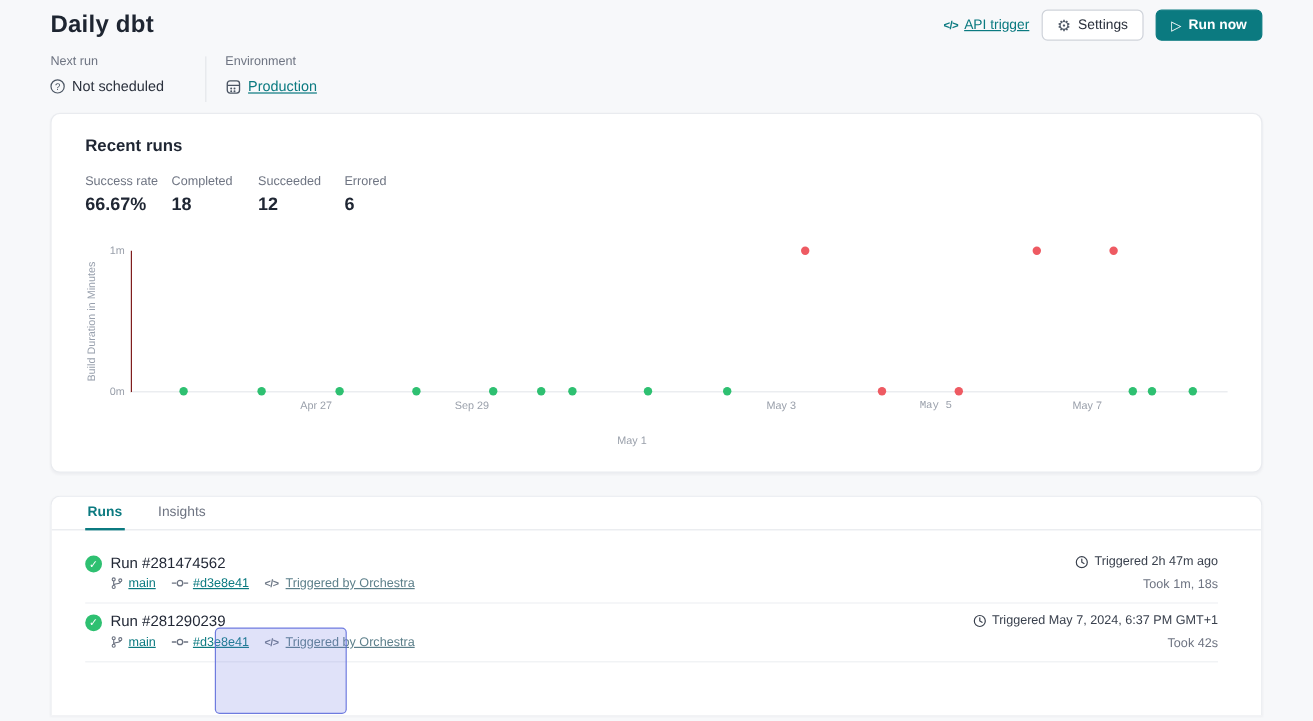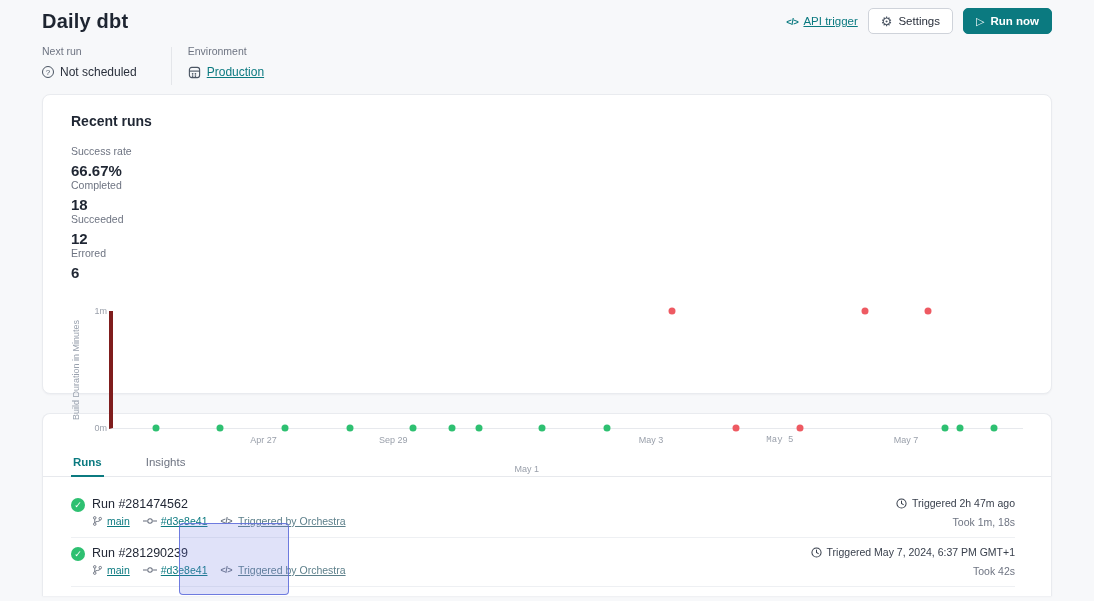--- a/index.html
+++ b/index.html
@@ -29,38 +29,38 @@
   .meta-divider { width:1px; align-self:stretch; background:#e4e6ea; margin:2px 0 0 34px; height:38px; }
   .meta-block.env { margin-left:16px; }
   .qmark { display:inline-flex; align-items:center; justify-content:center; width:12px; height:12px; border:1px solid #4b5563; border-radius:50%; font-size:8px; color:#4b5563; }
   .link { color:var(--accent,#0b7a80); text-decoration:underline; cursor:pointer; }
   
   .card { background:#fff; border:1px solid #e9ebef; border-radius:8px; box-shadow:0 1px 2px rgba(16,24,40,.04); }
   .card-recent { margin:8px 42px 0; height:300px; padding:18px 28px 0; }
   .card-runs { margin:19px 42px 0; height:183px; border-bottom:none; border-radius:8px 8px 0 0; overflow:hidden; }
   .section-title { font-size:14px; font-weight:700; color:#1f2633; }
   .date-range { font-size:10.5px; color:#6e7482; margin-top:5px; }
-  .stats { display:flex; margin-top:16px;flex-direction:column; }
+  .stats { display:flex; margin-top:16px; }
   .stat { width:72px; }
   .stat-label { font-size:10.5px; color:#6e7482; white-space:nowrap; }
   .stat-value { font-size:15px; font-weight:700; color:#1f2633; margin-top:5px; }
   
   .chart-wrap { position:relative; margin-top:30px; }
   .y-axis-name { position:absolute; left:0; top:0; height:118px; writing-mode:vertical-rl; transform:rotate(180deg); display:flex; align-items:center; justify-content:center; font-size:9px; color:#98a0ad; }
-  .plot { position:relative; margin-left:38px; height:118px; border-left:4px solid #7f1d1d; border-bottom:1px solid #e7e9ed; }
+  .plot { position:relative; margin-left:38px; height:118px; border-left:1px solid #7f1d1d; border-bottom:1px solid #e7e9ed; }
   .ytick { position:absolute; right:calc(100% + 6px); font-size:9px; color:#9aa0ab; white-space:nowrap; }
   .ytick.top { top:0; transform:translateY(-50%); }
   .ytick.bottom { top:100%; transform:translateY(-50%); }
   .dot { position:absolute; width:7px; height:7px; border-radius:50%; transform:translate(-50%,-50%); cursor:pointer; }
   .dot.success { background:var(--success,#2ec071); }
   .dot.error { background:var(--error,#ee5a62); }
   .xticks { position:relative; margin-left:38px; height:18px; }
   .xtick { position:absolute; top:6px; transform:translateX(-50%); font-size:9px; color:#9aa0ab; white-space:nowrap; }
   
-  .tabbar { display:flex; gap:40px; padding:0 28px; border-bottom:1px solid #e7e9ed;margin-top:35px; }
+  .tabbar { display:flex; gap:26px; padding:0 28px; border-bottom:1px solid #e7e9ed; }
   .tab { font-size:11.5px; color:#6e7482; padding:7px 2px 7px; cursor:pointer; border-bottom:2px solid transparent; margin-bottom:-1px; }
   .tab.active { color:var(--accent,#0b7a80); font-weight:700; border-bottom-color:var(--accent,#0b7a80); }
   .filter-row { padding:24px 28px 0; }
   .filter-btn { display:inline-flex; align-items:center; gap:7px; border:1px solid #cfd3da; border-radius:6px; background:#fff; padding:5px 11px; font-size:11.5px; color:#2a303c; cursor:pointer; }
   .chev { width:9px; height:6px; }
   .runs-list { margin-top:12px; }
   .run-row { display:flex; justify-content:space-between; margin:0 36px 0 28px; padding:8px 0 9px; border-bottom:1px solid #eef0f3; cursor:pointer; }
   .run-left { display:flex; gap:7px; }
   .status-ic { width:14px; height:14px; border-radius:50%; background:var(--success,#2ec071); color:#fff; font-size:9px; display:flex; align-items:center; justify-content:center; margin-top:1px; flex:none; }
   .run-title { font-size:12.5px; font-weight:400; color:#222836; }

